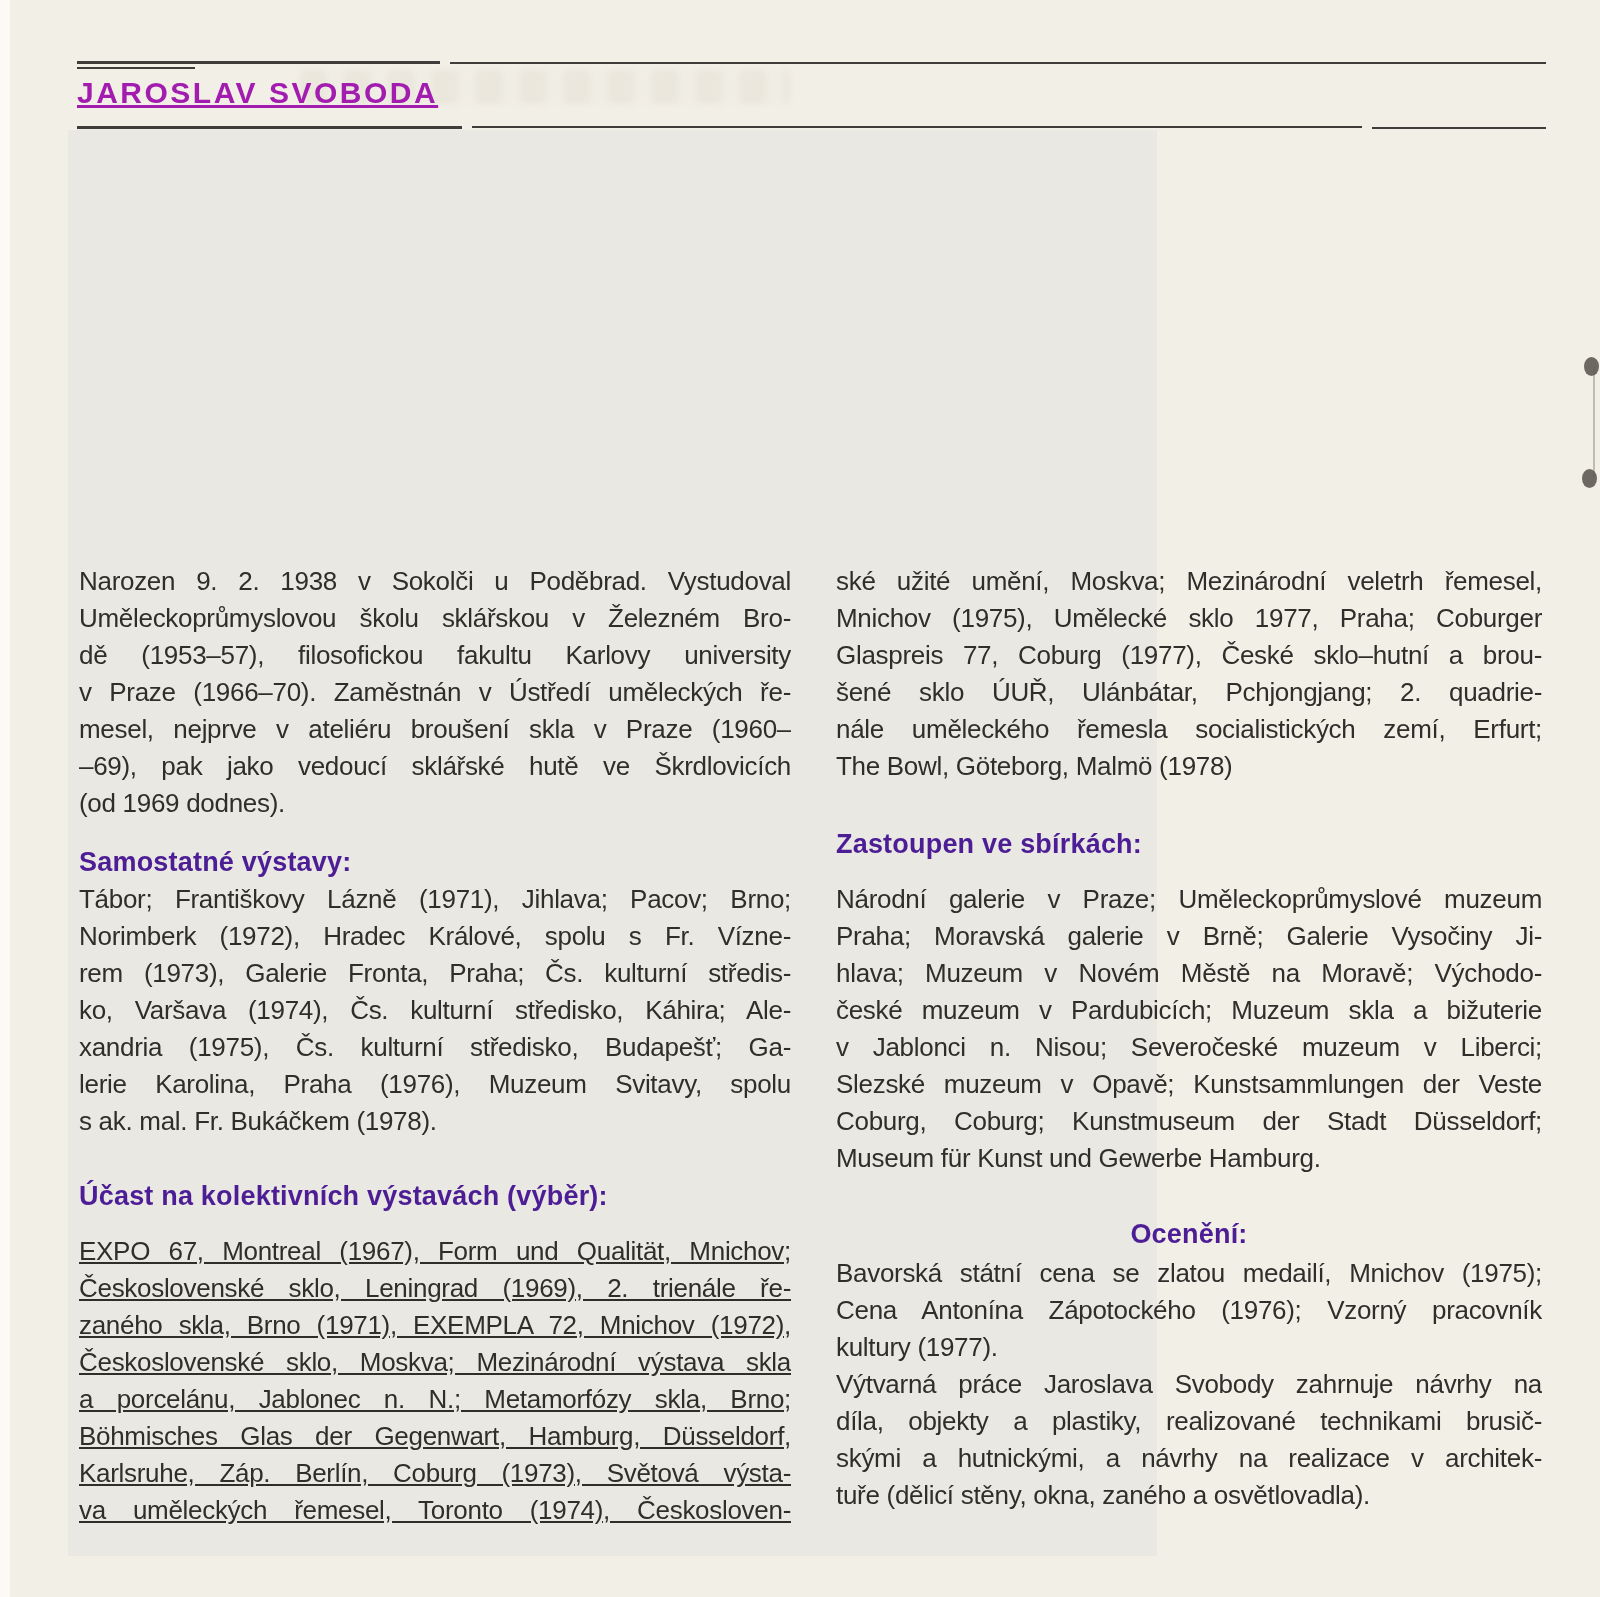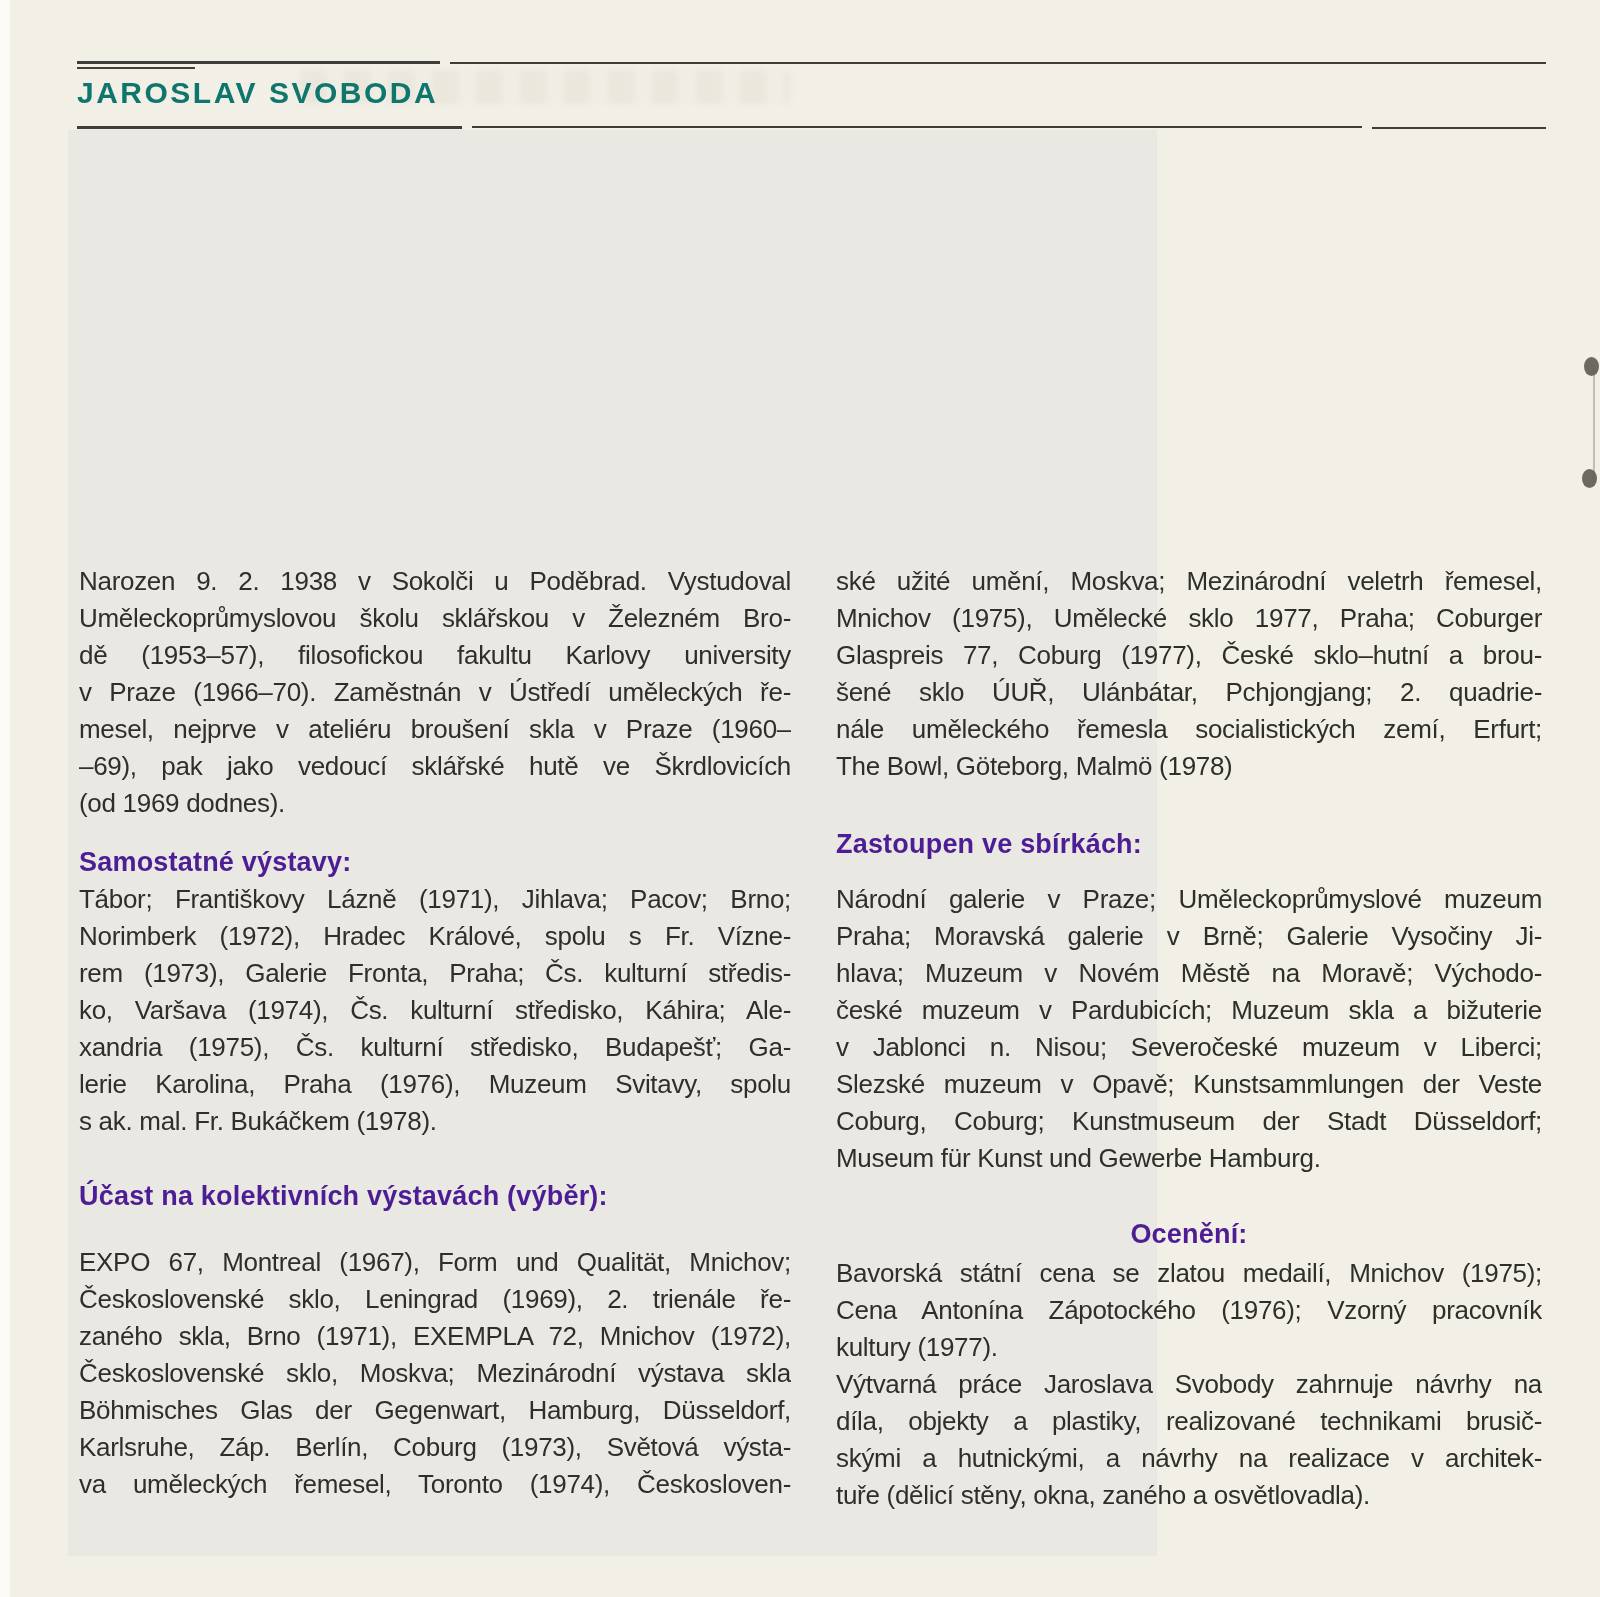--- a/index.html
+++ b/index.html
@@ -48,22 +48,23 @@
   .rule-bot-a    { left: 77px;   top: 126px; width: 385px;  height: 3px; }
   .rule-bot-b    { left: 472px;  top: 126px; width: 890px;  height: 2px; }
   .rule-bot-c    { left: 1372px; top: 127px; width: 174px;  height: 2px; }
 
   .page-title {
     position: absolute;
     left: 77px; top: 76px;
     font-size: 30px;
     font-weight: 700;
     letter-spacing: 2.5px;
-    color: #0f766e;
+    color: #a21caf;
     white-space: nowrap;
+    text-decoration: underline;
   }
 
   .col {
     position: absolute;
     top: 563px;
   }
   .col-left  { left: 79px;  width: 712px; }
   .col-right { left: 836px; width: 706px; }
 
   .par { margin: 0; }
@@ -86,21 +87,21 @@
     font-weight: 700;
     color: #4c1d95;
     letter-spacing: 0.2px;
     white-space: nowrap;
     overflow: hidden;
   }
 
   
   #l-h1  { margin-top: 22px; }
   #l-h2  { margin-top: 38px; }
-  #l-p3  { margin-top: 29px; }
+  #l-p3  { margin-top: 18px; text-decoration: underline; }
   #r-h1  { margin-top: 41px; }
   #r-p1  { margin-top: 18px; }
   #r-h2  { margin-top: 39px; text-align: center; }
   #r-p2  { margin-top: 2px; }
 
   
   .binding-mark {
     position: absolute;
     width: 15px; height: 19px;
     border-radius: 50%;
@@ -159,20 +160,21 @@
       </div>
     </div>
 
   <div id="l-h2" class="sec-heading">Účast na kolektivních výstavách (výběr):</div>
   <div id="l-p3">
       <div class="par">
         <div class="line">EXPO 67, Montreal (1967), Form und Qualität, Mnichov;</div>
         <div class="line">Československé sklo, Leningrad (1969), 2. trienále ře-</div>
         <div class="line">zaného skla, Brno (1971), EXEMPLA 72, Mnichov (1972),</div>
         <div class="line">Československé sklo, Moskva; Mezinárodní výstava skla</div>
+        <div class="line">a porcelánu, Jablonec n. N.; Metamorfózy skla, Brno;</div>
         <div class="line">Böhmisches Glas der Gegenwart, Hamburg, Düsseldorf,</div>
         <div class="line">Karlsruhe, Záp. Berlín, Coburg (1973), Světová výsta-</div>
         <div class="line">va uměleckých řemesel, Toronto (1974), Českosloven-</div>
       </div>
     </div>
 </div>
 
 <div class="col col-right">
   <div id="r-cont">
       <div class="par">

